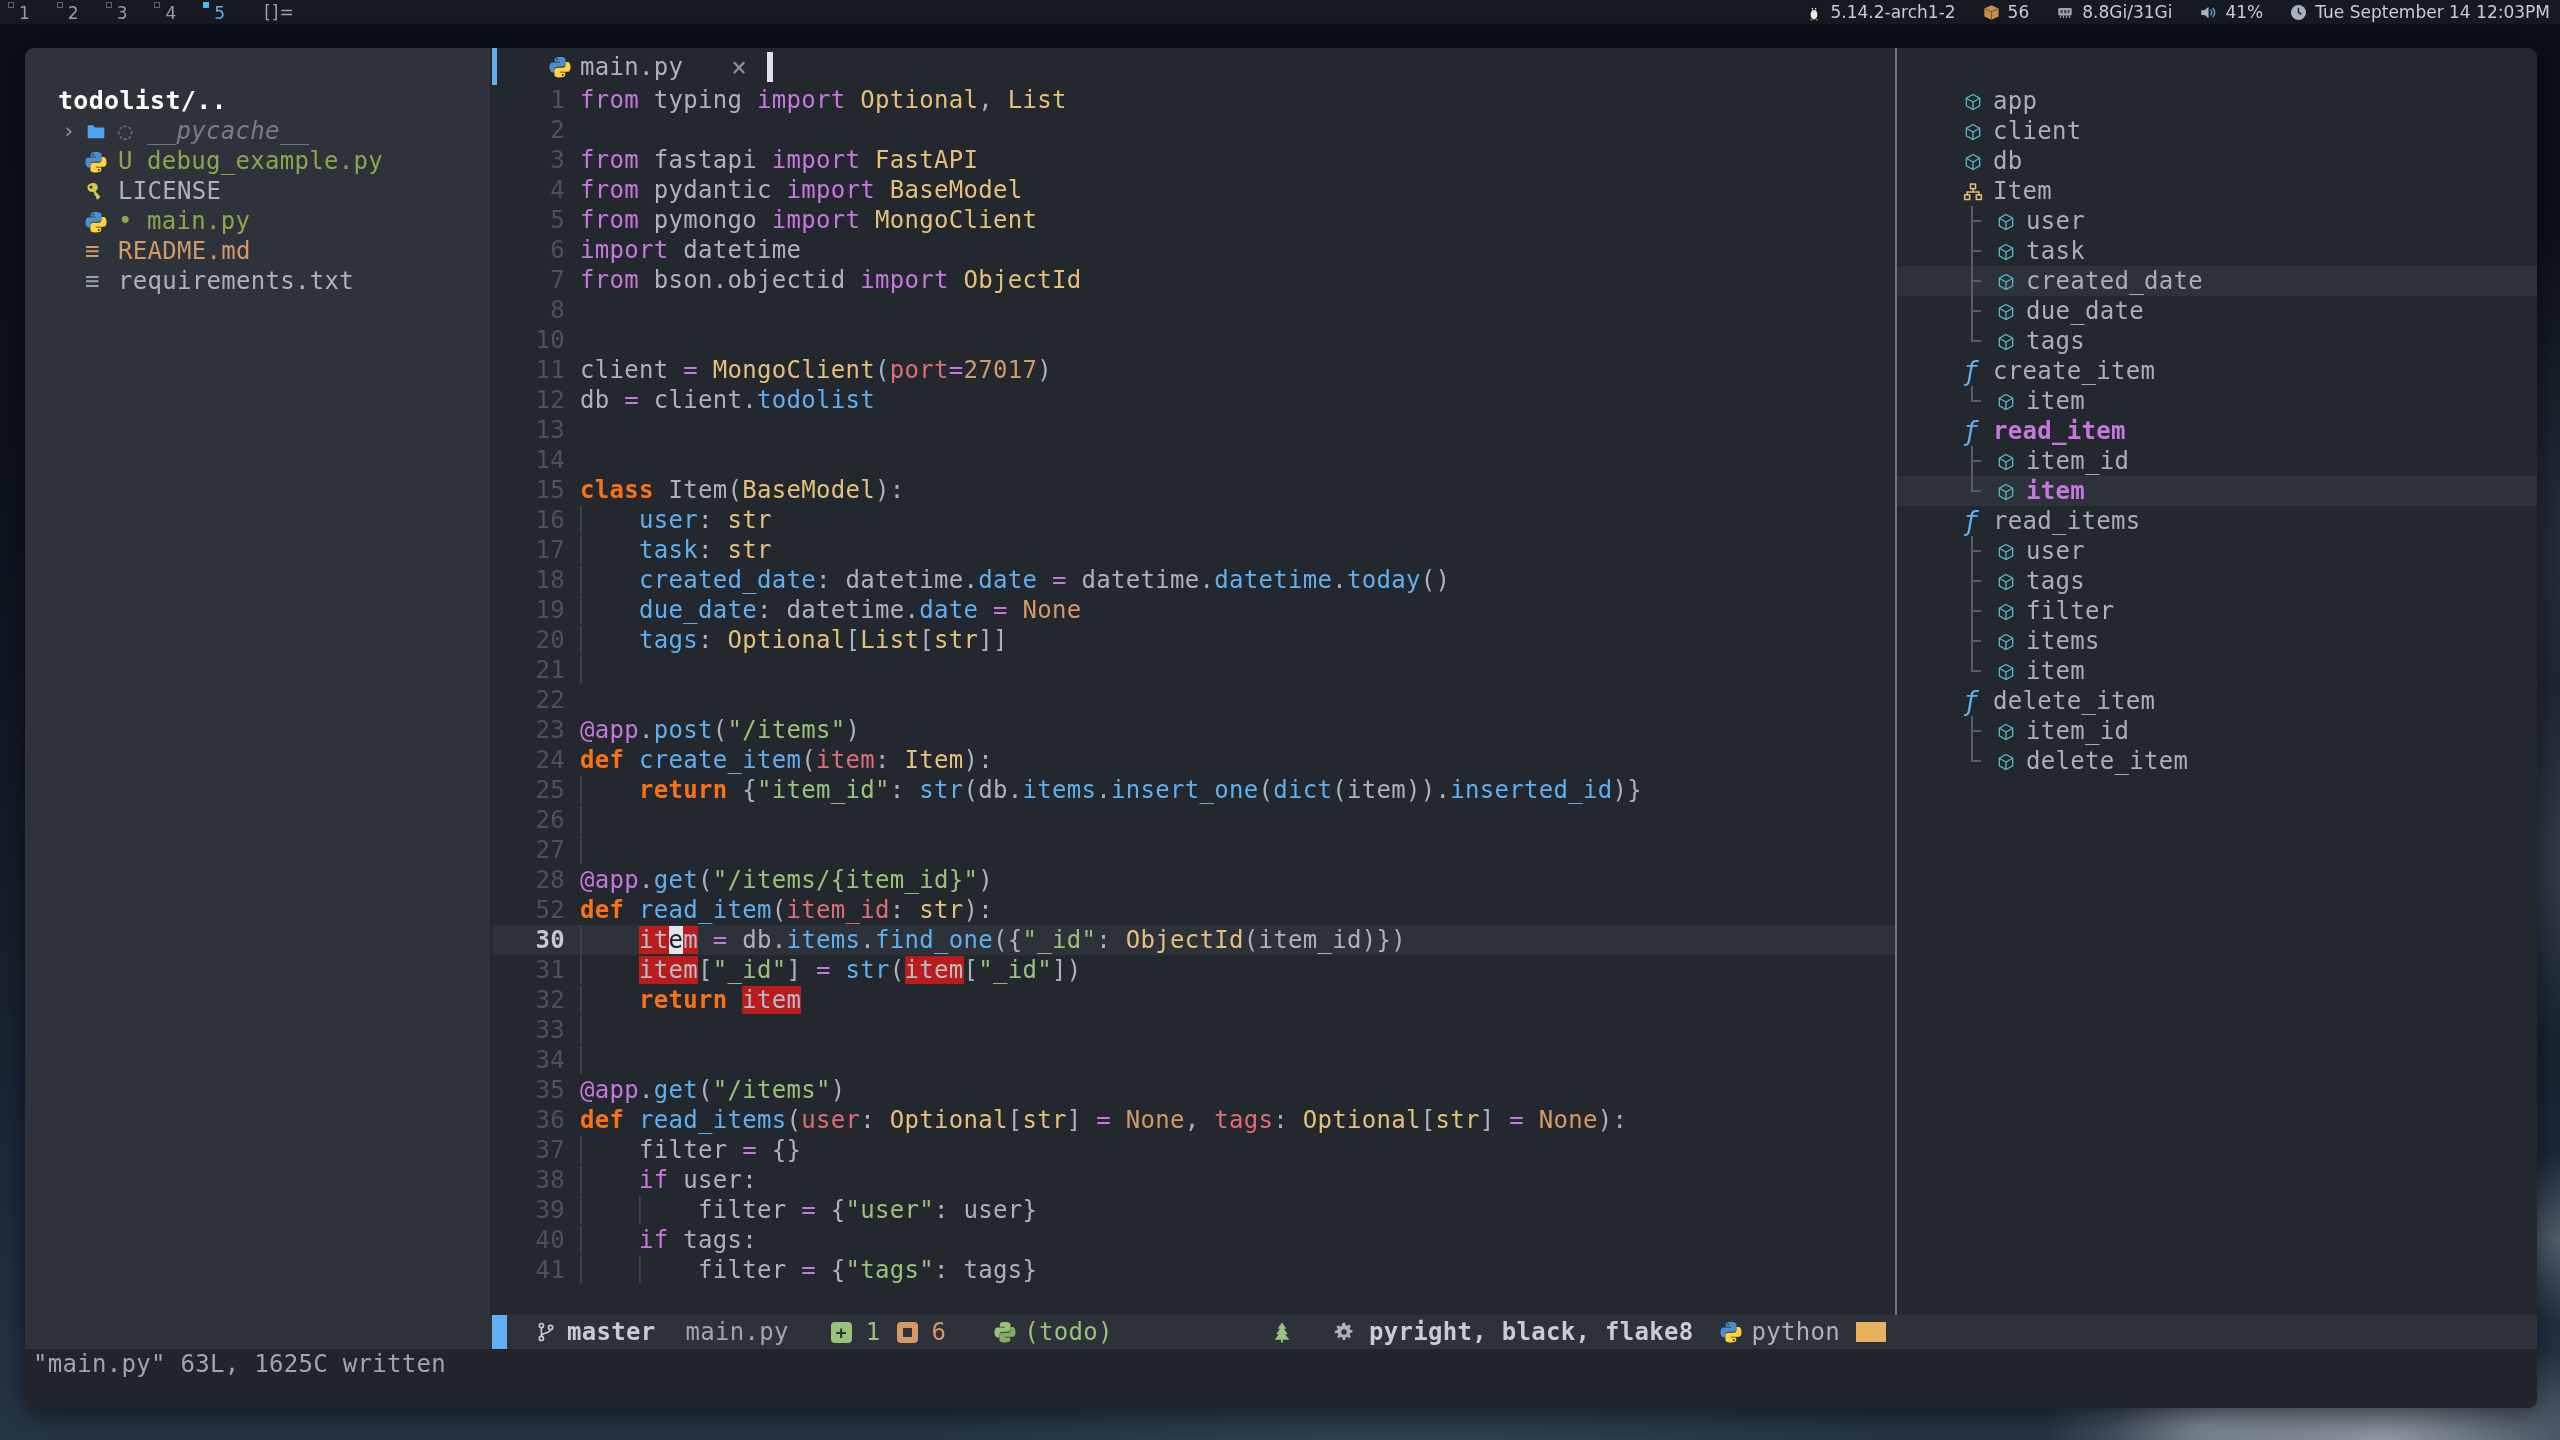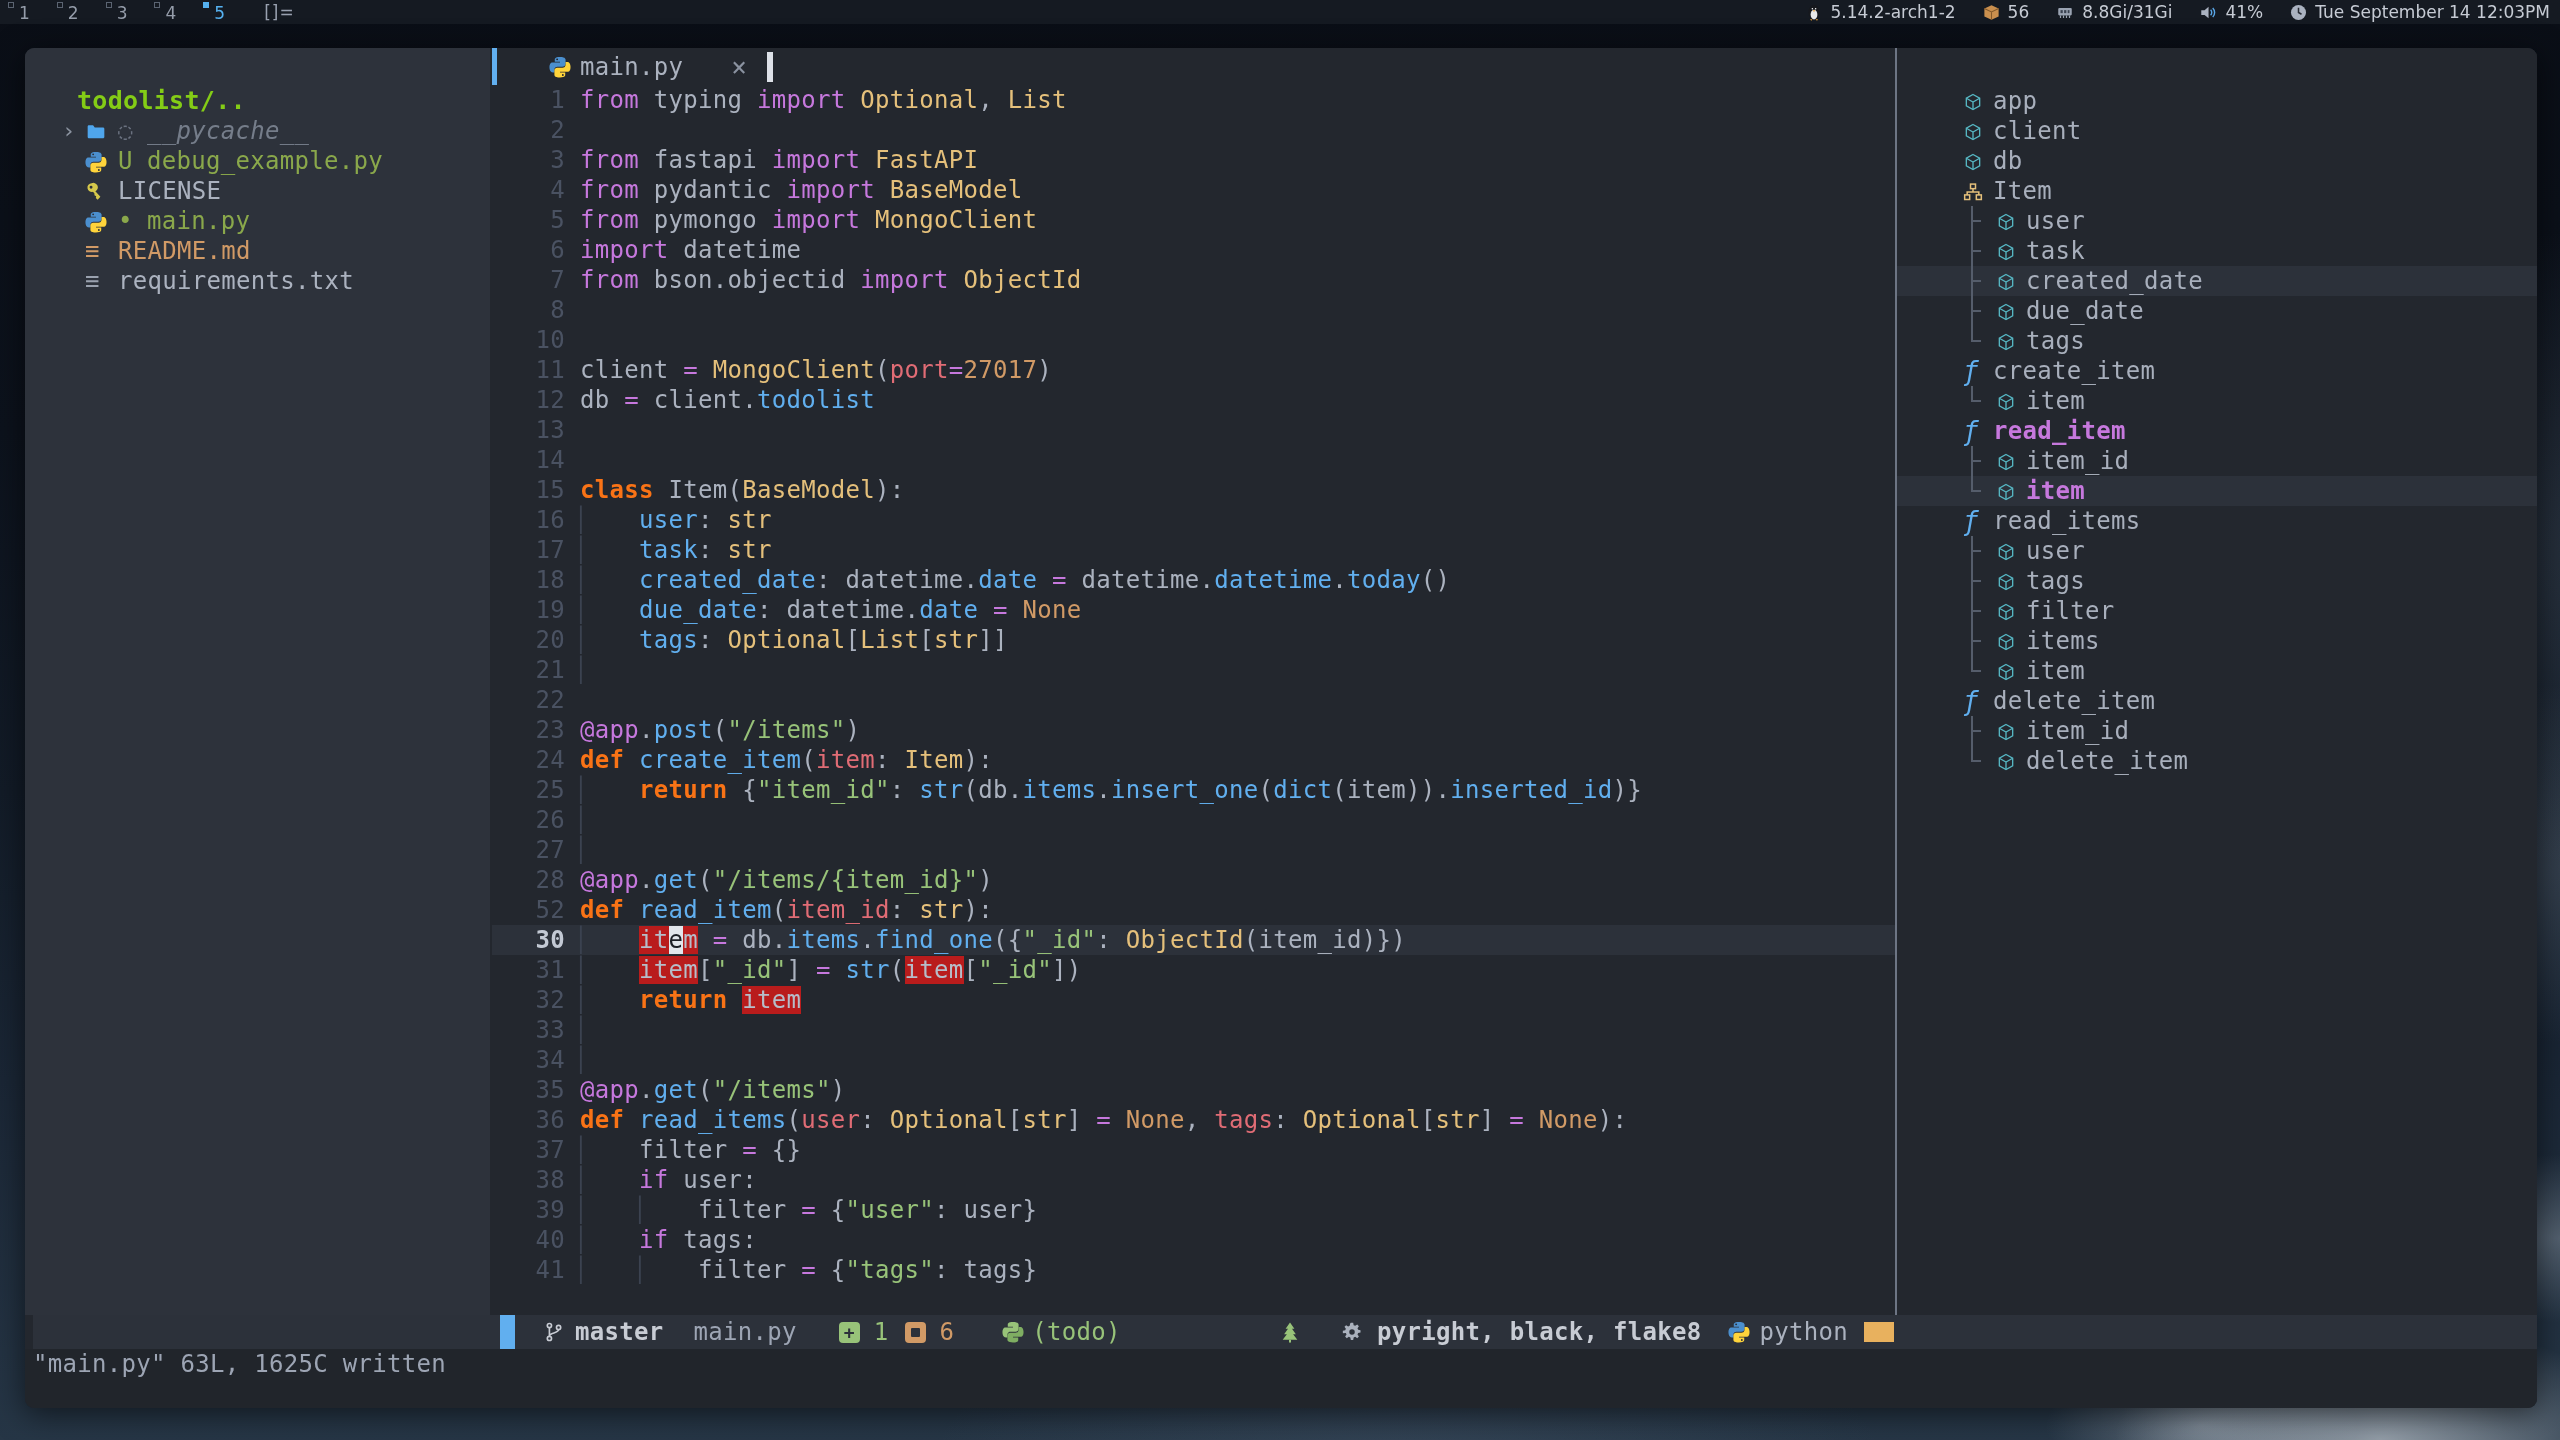--- a/index.html
+++ b/index.html
@@ -24,21 +24,21 @@
   .layout-sym{margin-left:12px;color:#99a1b0;letter-spacing:1px;}
   .sysstats{margin-left:auto;margin-right:10px;display:flex;align-items:flex-end;gap:26px;color:#c6cbd4;}
   .stat{display:flex;align-items:center;gap:7px;white-space:nowrap;}
   .stat svg{display:block;}
   
   .window{position:absolute;left:25px;top:48px;width:2512px;height:1360px;background:#23272e;
     border-radius:9px;box-shadow:0 6px 30px rgba(0,0,0,.55);overflow:hidden;}
   
   .tree-pane{position:absolute;left:0;top:0;width:465px;height:1267px;background:#2d323b;
     padding-top:38px;box-sizing:border-box;font-size:24px;letter-spacing:.3px;}
-  .tree-root{height:30px;line-height:30px;padding-left:52px;font-weight:bold;color:#84cc16;font-size:25px;}
+  .tree-root{height:30px;line-height:30px;padding-left:33px;font-weight:bold;color:#ffffff;font-size:25px;}
   .trow{height:30px;line-height:30px;display:flex;align-items:center;padding-left:37px;white-space:nowrap;}
   .t-chev{display:inline-block;width:23px;color:#8b93a0;font-size:22px;}
   .t-icon{display:inline-block;width:33px;}
   .t-icon svg{display:block;margin-top:1px;}
   .t-icon.glyph{color:#9aa2af;font-size:24px;}
   .t-icon.glyph.orange{color:#d19a66;}
   .t-status{display:inline-block;width:29px;}
   .lbl-dim{color:#757d8a;font-style:italic;}
   .lbl-green{color:#8aa84b;}
   .lbl-orange{color:#d19a66;}
@@ -72,21 +72,21 @@
   .srow .pad1{display:inline-block;width:70px;}
   .conn{position:relative;display:inline-block;width:29px;height:30px;}
   .conn::before{content:"";position:absolute;left:4px;top:0;bottom:0;width:2px;background:#555d6b;}
   .conn.last::before{bottom:15px;}
   .conn::after{content:"";position:absolute;left:4px;top:14px;width:10px;height:2px;background:#555d6b;}
   .s-icon{display:inline-block;width:30px;}
   .s-icon svg{display:block;margin-top:2px;}
   .s-func{display:inline-block;width:30px;color:#61afef;font-style:italic;font-size:26px;}
   .srow .active-lbl{color:#c678dd;font-weight:bold;}
   
-  .statusline{position:absolute;left:0;top:1267px;width:2512px;height:34px;background:#2c313a;font-size:24px;letter-spacing:.3px;margin-left:8px;}
+  .statusline{position:absolute;left:0;top:1267px;width:2512px;height:34px;background:#2c313a;font-size:24px;letter-spacing:.3px;}
   .sl-left{position:absolute;left:467px;top:0;height:34px;display:flex;align-items:center;}
   .sl-right{position:absolute;right:651px;top:0;height:34px;display:flex;align-items:center;}
   .sl-mode{width:15px;height:34px;background:#61afef;}
   .sl-left .bicon{margin-left:28px;display:flex;}
   .sl-branch{margin-left:10px;font-weight:bold;color:#c8ccd4;}
   .sl-file{margin-left:30px;color:#9da5b4;}
   .plusbox{margin-left:42px;width:21px;height:21px;border-radius:4px;background:#98c379;color:#2c313a;
     font-weight:bold;font-size:18px;line-height:21px;text-align:center;}
   .sl-added{margin-left:14px;color:#98c379;}
   .sqbox{margin-left:16px;width:21px;height:21px;border-radius:4px;background:#d19a66;position:relative;}

